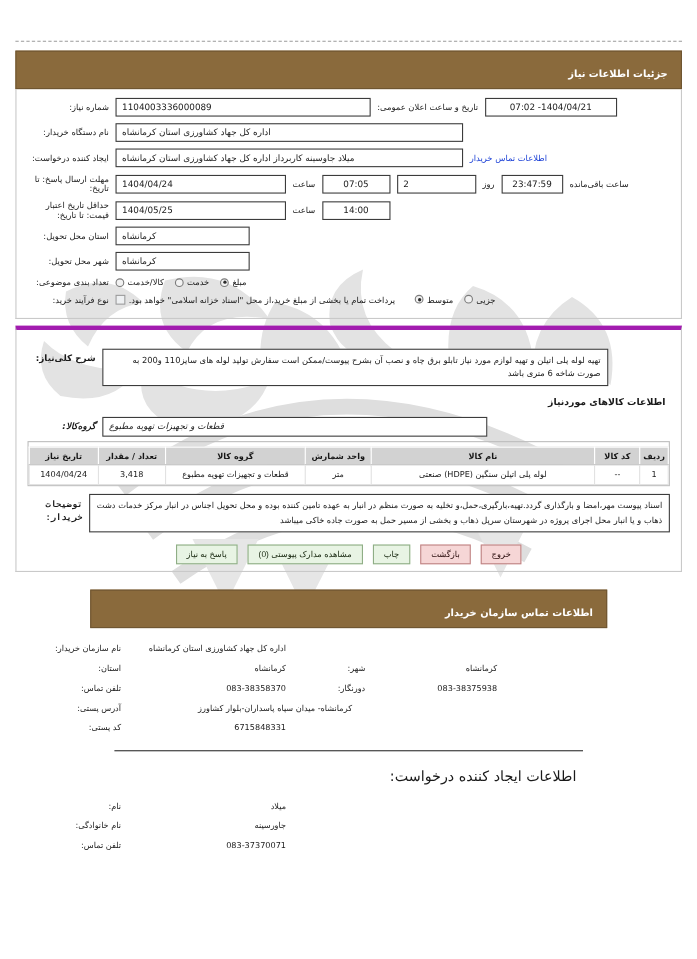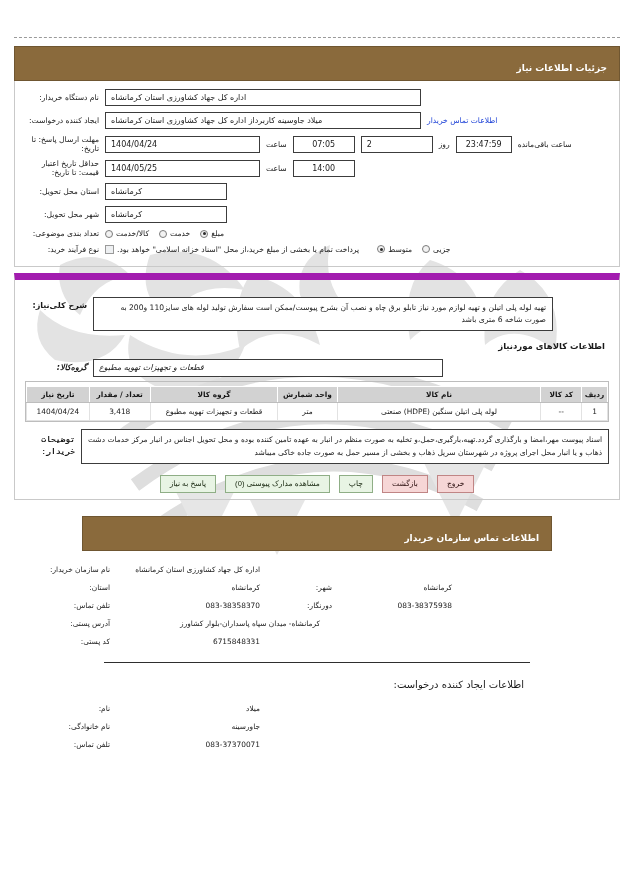--- a/index.html
+++ b/index.html
@@ -164,21 +164,21 @@
   .btn.pink  { background: #f6d6d6; border-color: #c08585; color: #2a0d0d; }
 
   
   .contact-wrap { padding: 14px 0 0 0; }
   .crow { display: flex; flex-direction: row-reverse; align-items: center; margin-bottom: 9px; font-size: 7.4px; }
   .ckey  { width: 96px; text-align: right; padding-left: 6px; color: #1b1b1b; }
   .cval  { width: 150px; text-align: right; color: #1b1b1b; }
   .ckey2 { width: 72px; text-align: right; padding-left: 6px; color: #1b1b1b; }
   .cval2 { width: 120px; text-align: right; color: #1b1b1b; }
   .hrule { border: none; border-top: 1px solid #2e2e2e; margin: 16px 90px 16px 90px; }
-  .creator-title { text-align: right; font-size: 10px; margin: 0 0 14px 0; padding-right: 96px; }
+  .creator-title { text-align: right; font-size: 13px; margin: 0 0 14px 0; padding-right: 96px; }
   .contact-inner { padding-right: 106px; }
   .ltr { direction: ltr; unicode-bidi: embed; display: inline-block; }
 </style>
 </head>
 <body>
 
 <div class="watermark">
   <svg viewBox="0 0 634 420" xmlns="http://www.w3.org/2000/svg">
     <g fill="#e3e3e3">
       <path d="M60 50 q40 -20 70 10 q-35 5 -50 40 q-25 -20 -20 -50 z"></path>
@@ -206,20 +206,26 @@
 <div class="top-rule"></div>
 
 <div class="page">
 
   <div class="bar">
     <span>جزئیات اطلاعات نیاز</span>
   </div>
 
   <div class="panel">
 
+    <div class="frow">
+      <div class="lcol">شماره نیاز:</div>
+      <div class="fieldbox fb-wide">1104003336000089</div>
+      <div class="small-lbl">تاریخ و ساعت اعلان عمومی:</div>
+      <div class="fieldbox fb-med" style="width:120px;justify-content:center;">1404/04/21- 07:02</div>
+    </div>
 
     <div class="frow">
       <div class="lcol">نام دستگاه خریدار:</div>
       <div class="fieldbox" style="width:316px;">اداره کل جهاد  کشاورزی استان کرمانشاه</div>
     </div>
 
     <div class="frow">
       <div class="lcol">ایجاد کننده درخواست:</div>
       <div class="fieldbox" style="width:316px;">میلاد  جاوسینه کاربرداز اداره کل جهاد  کشاورزی استان کرمانشاه</div>
       <a class="link" href="#">اطلاعات تماس خریدار</a>
@@ -283,21 +289,21 @@
           <span>متوسط</span>
         </span>
         <span class="opt" style="margin-right:18px;">
           <span class="chk"></span>
           <span>پرداخت تمام یا بخشی از مبلغ خرید،از محل "اسناد خزانه اسلامی" خواهد بود.</span>
         </span>
       </div>
     </div>
   </div>
 
-  <div class="panel plain" style="border-top:7px solid #a21caf;margin-top:6px;">
+  <div class="panel plain" style="border-top:4px solid #a21caf;margin-top:6px;">
 
     <div class="desc-row">
       <div class="desc-lbl">شرح کلی‌نیاز:</div>
       <div class="desc-box">تهیه لوله پلی  اتیلن و تهیه لوازم مورد نیاز تابلو برق چاه و نصب آن بشرح پیوست/ممکن است  سفارش تولید لوله های سایز110 و200 به  صورت شاخه 6 متری باشد</div>
     </div>
 
     <div class="section-title">اطلاعات کالاهای موردنیاز</div>
 
     <div class="desc-row" style="margin-top:2px;font-style:italic;">
       <div class="desc-lbl">گروه‌کالا:</div>

